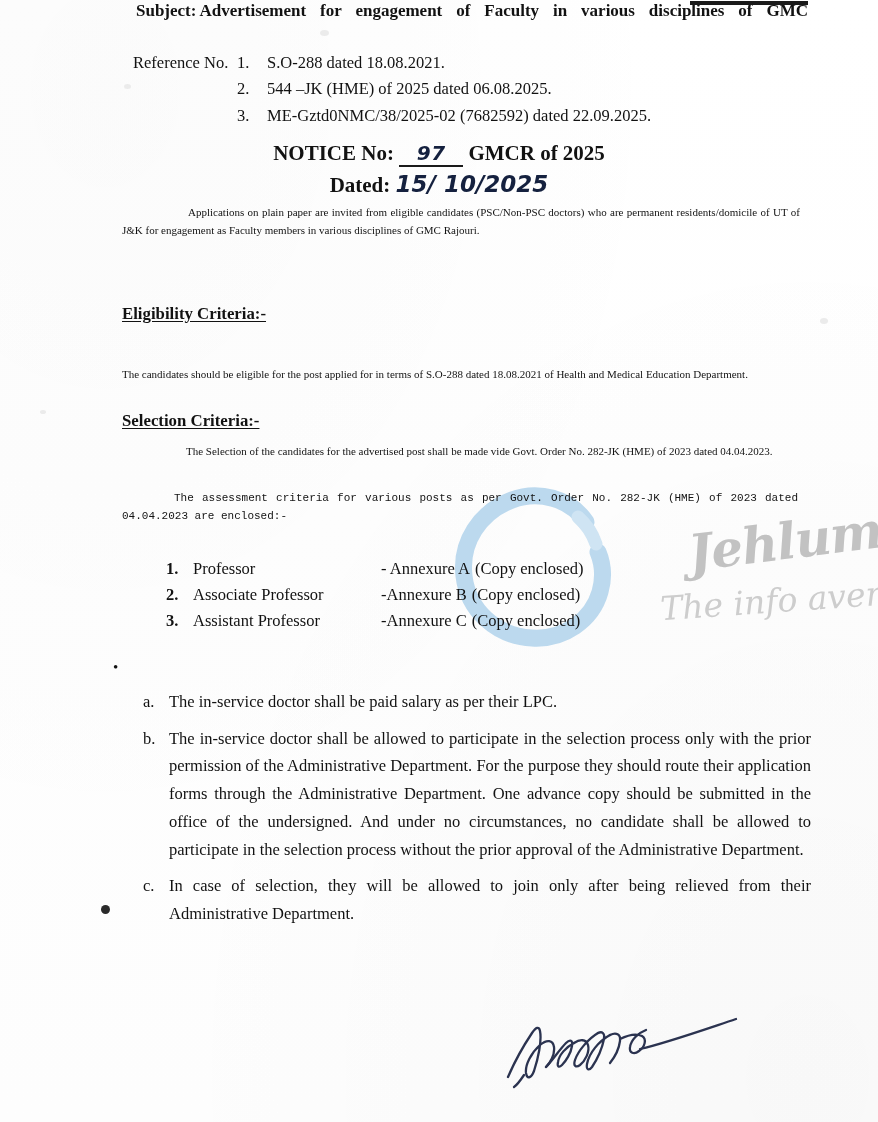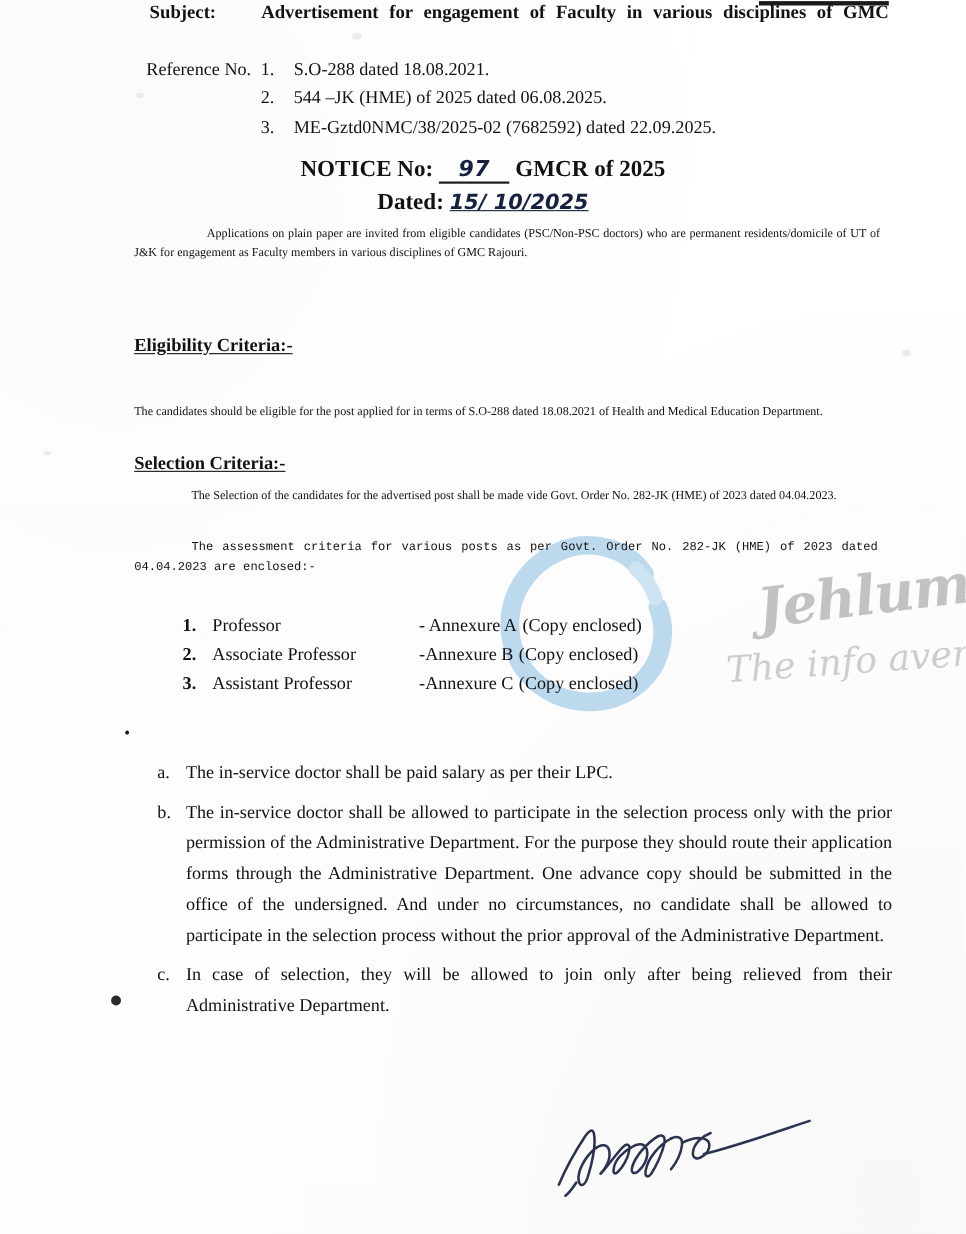--- a/index.html
+++ b/index.html
@@ -102,21 +102,20 @@
     gap: 3px;
     align-items: baseline;
   }
   .subject-just {
     flex: 1;
     text-align: justify;
     text-align-last: justify;
     font-weight: 700;
     font-size: 17px;
     line-height: 1.25;
-    margin-left: 38px;
   }
   .subject-line2 {
     margin-left: 66px;
     font-weight: 700;
     font-size: 17px;
     line-height: 1.25;
   }
 
   .ref-block {
     left: 133px;
@@ -163,22 +162,21 @@
     font-style: italic;
     color: #15213f;
     font-size: 20px;
     letter-spacing: 0.5px;
   }
   .hw-date {
     font-family: "DejaVu Sans", sans-serif;
     font-weight: 600;
     font-style: italic;
     color: #15213f;
-    font-size: 19px;
-    text-decoration: underline;
+    font-size: 23px;
   }
 
   .para {
     font-size: 11px;
     line-height: 1.62;
     text-align: justify;
   }
   .para-intro {
     left: 122px;
     top: 204px;
@@ -196,21 +194,21 @@
   .elig-head { left: 122px; top: 304px; }
   .elig-body {
     left: 122px;
     top: 326px;
     width: 680px;
     margin-top: 40px;
   }
 
   .sel-head  { left: 122px; top: 411px; }
   .sel-p1 {
-    left: 122px;
+    left: 134px;
     top: 443px;
     width: 674px;
     text-indent: 52px;
   }
   .sel-p2 {
     left: 122px;
     top: 490px;
     width: 676px;
     text-indent: 52px;
     font-family: Liberation Mono, monospace;

